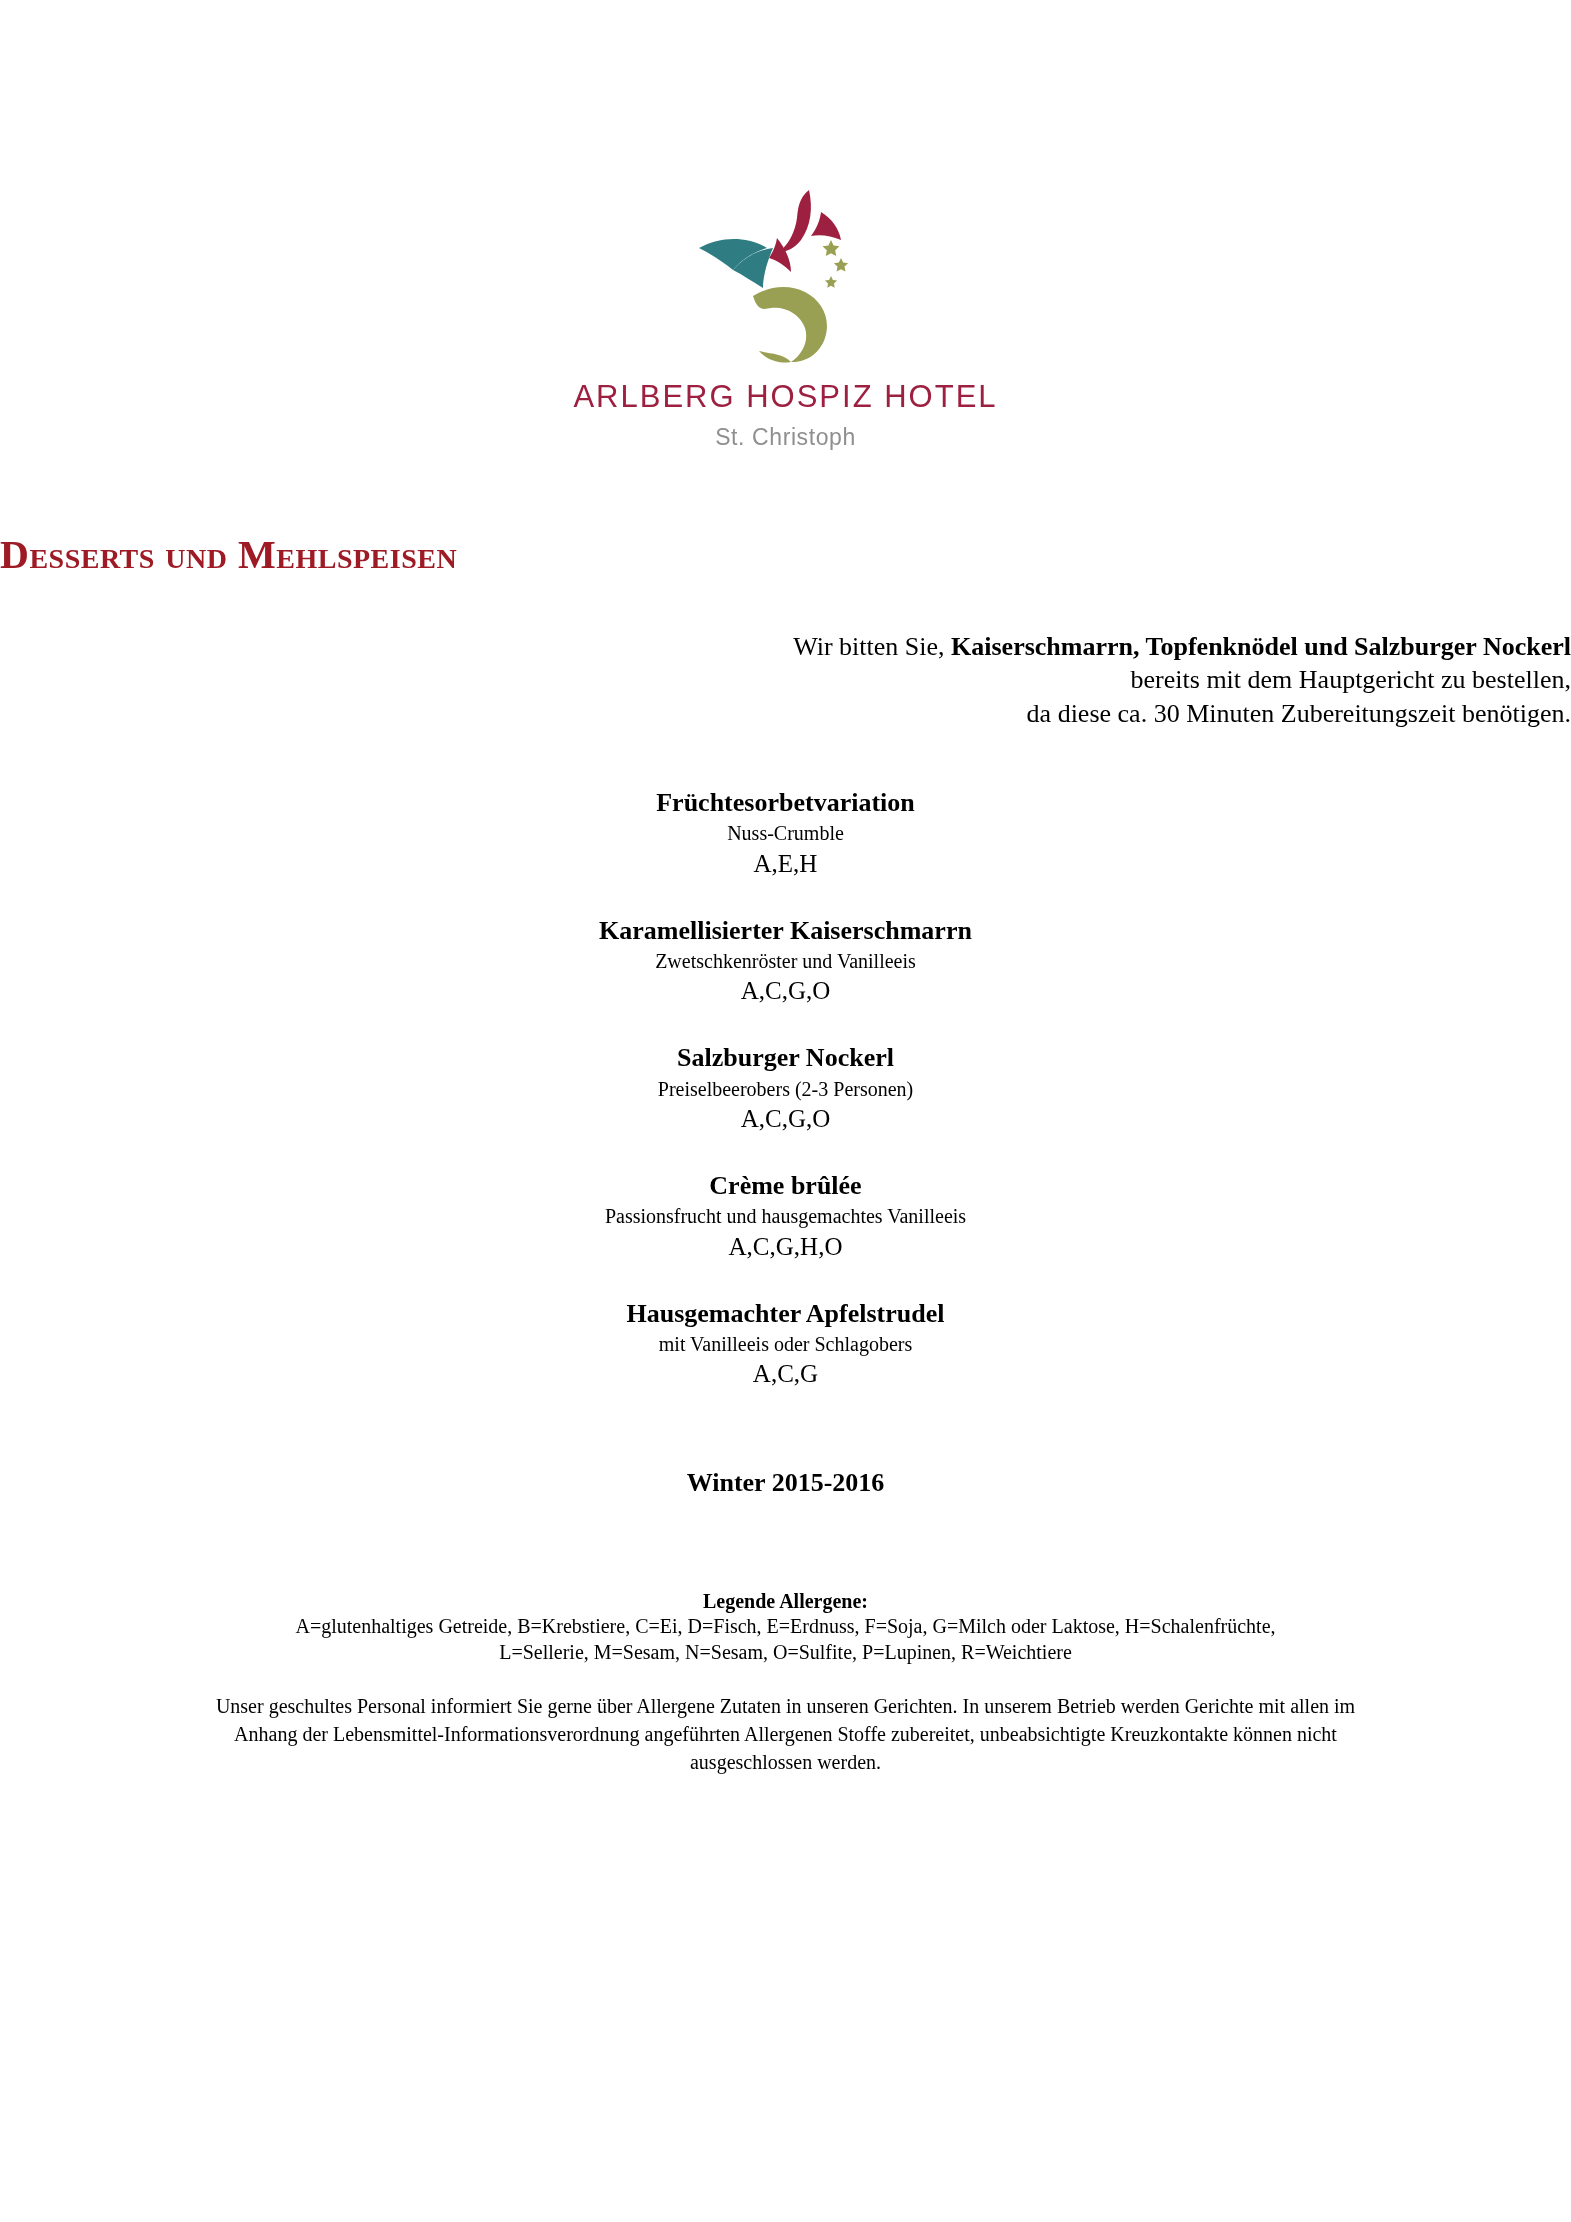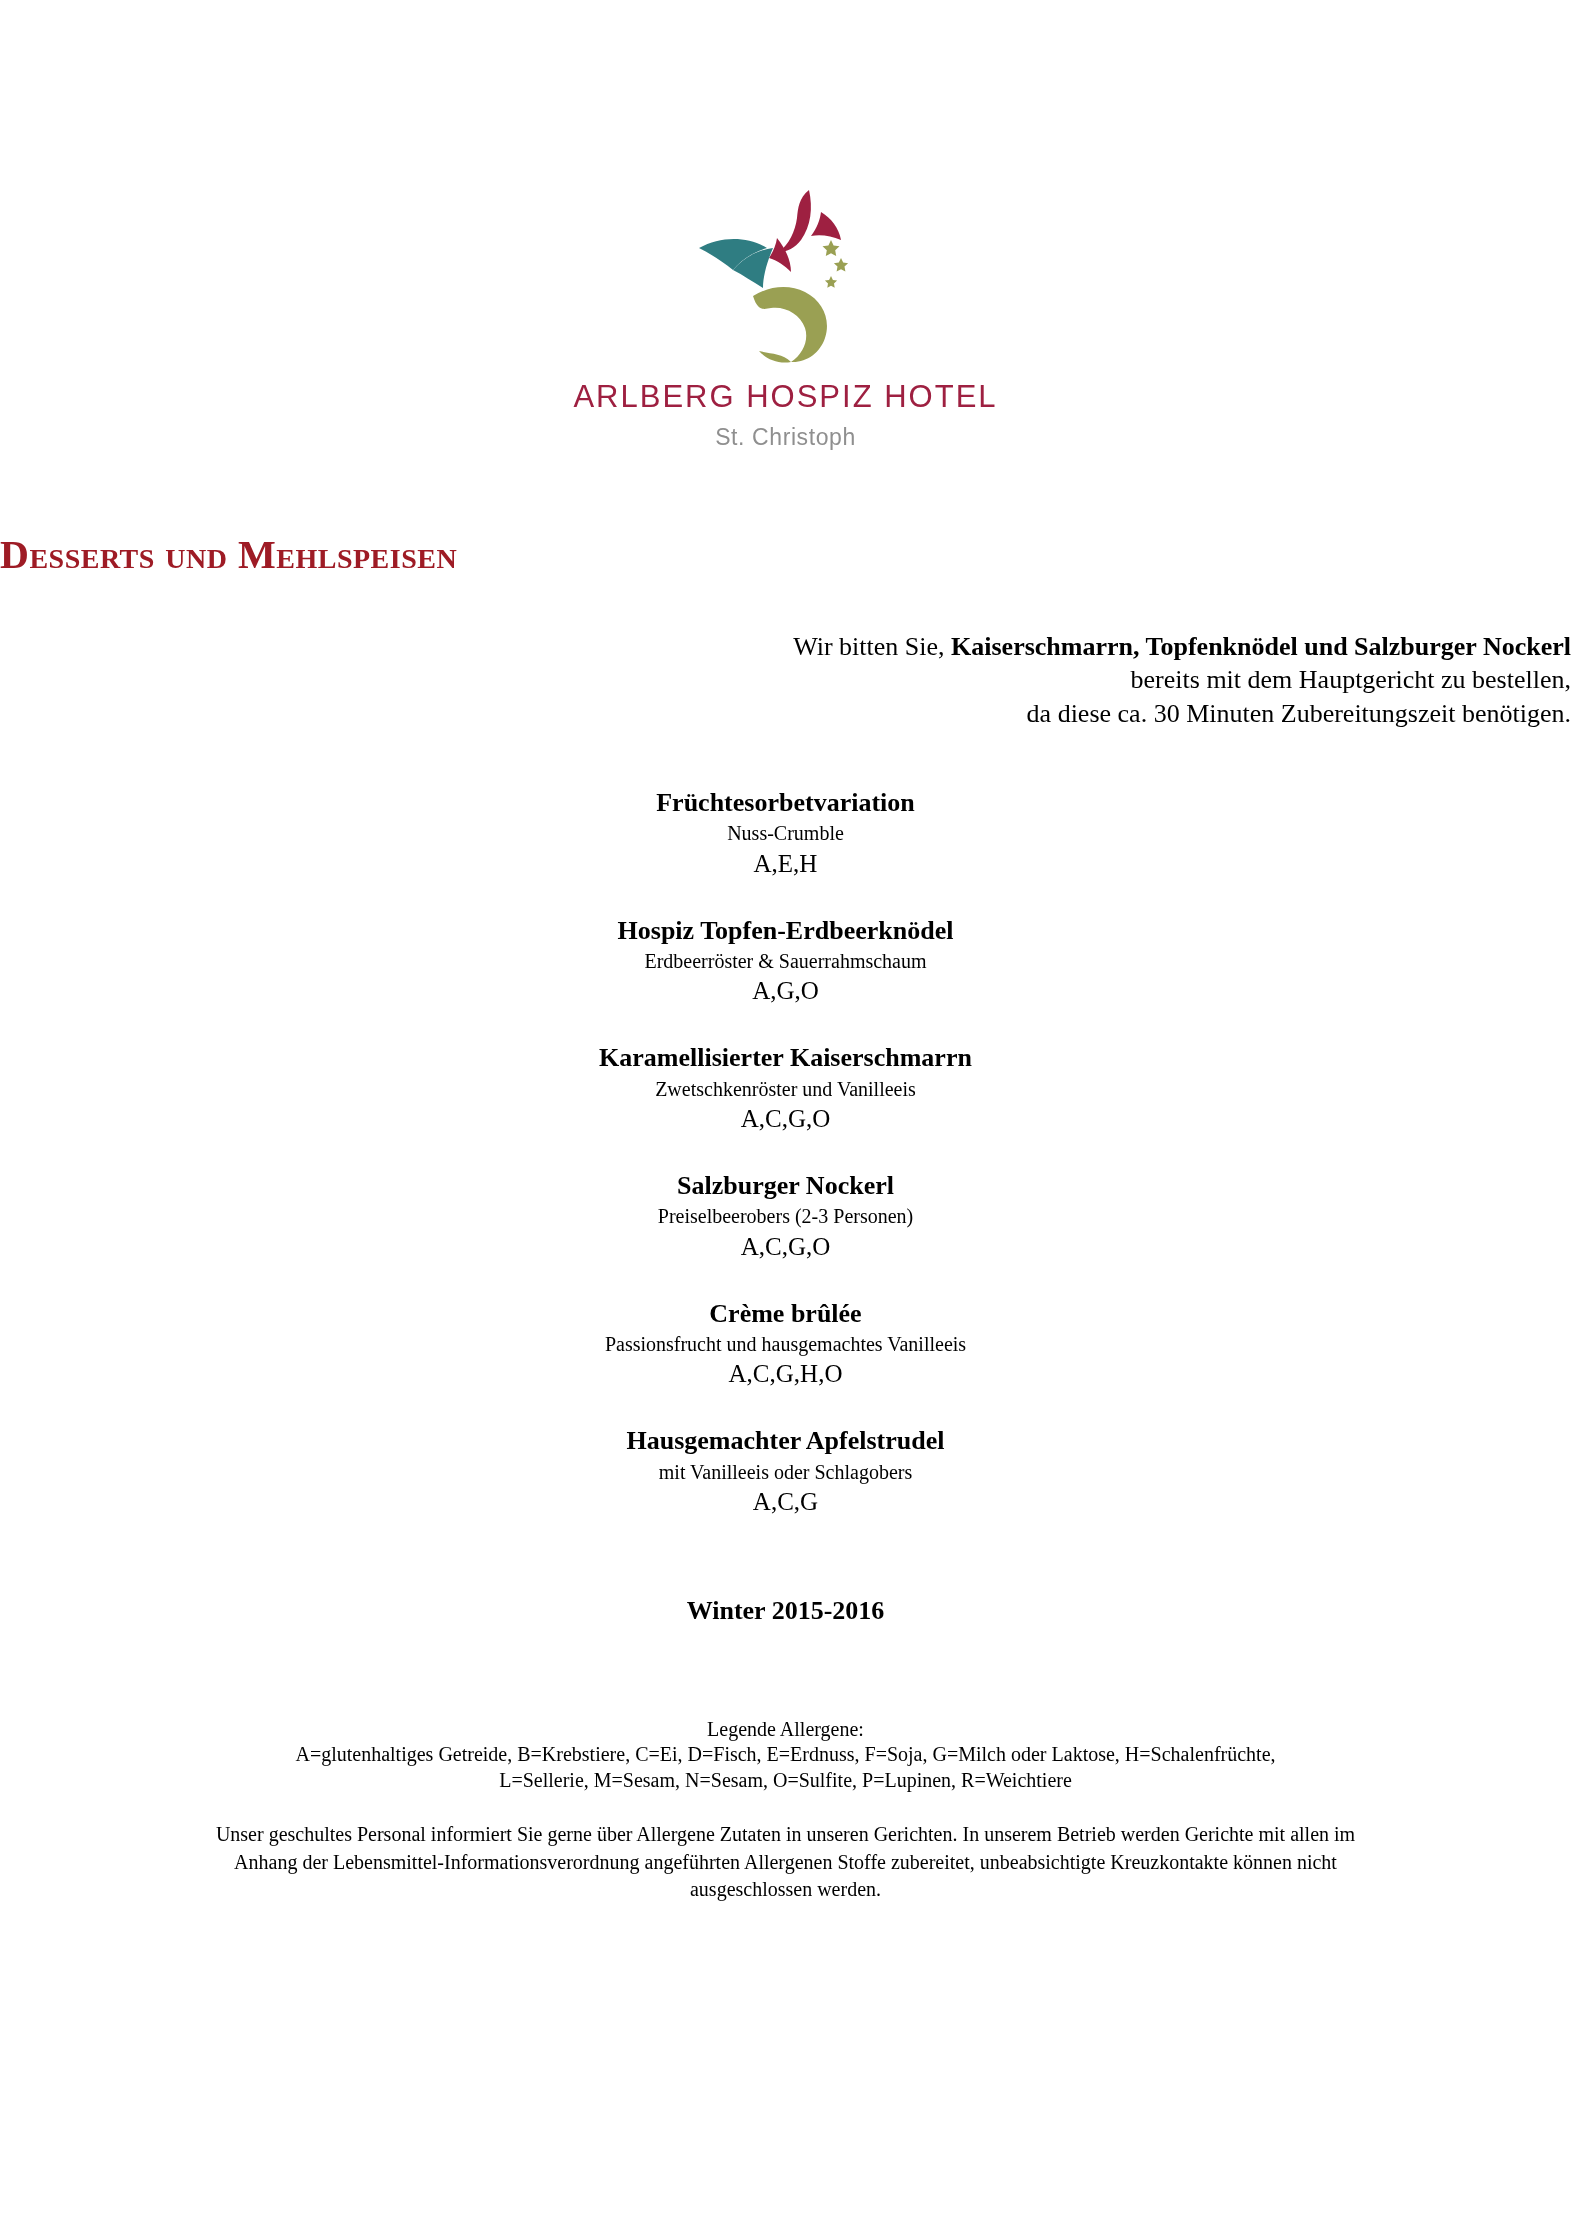--- a/index.html
+++ b/index.html
@@ -104,21 +104,21 @@
     font-weight: bold;
   }
 
   
   .footer {
     margin-top: 92px;
     text-align: center;
   }
   .legend-title {
     font-size: 20px;
-    font-weight: normal;
+    font-weight: bold;
   }
   .legend-line {
     font-size: 20px;
     line-height: 1.3;
   }
   .disclaimer {
     margin-top: 28px;
     font-size: 20px;
     line-height: 1.38;
     padding: 0 200px;
@@ -165,25 +165,20 @@
   </div>
 
   <div class="dishes">
 
     <div class="dish">
       <div class="dish-name">Früchtesorbetvariation</div>
       <div class="dish-desc">Nuss-Crumble</div>
       <div class="dish-allergens">A,E,H</div>
     </div>
 
-    <div class="dish">
-      <div class="dish-name">Hospiz Topfen-Erdbeerknödel</div>
-      <div class="dish-desc">Erdbeerröster &amp; Sauerrahmschaum</div>
-      <div class="dish-allergens">A,G,O</div>
-    </div>
 
     <div class="dish">
       <div class="dish-name">Karamellisierter Kaiserschmarrn</div>
       <div class="dish-desc">Zwetschkenröster und Vanilleeis</div>
       <div class="dish-allergens">A,C,G,O</div>
     </div>
 
     <div class="dish">
       <div class="dish-name">Salzburger Nockerl</div>
       <div class="dish-desc">Preiselbeerobers (2-3 Personen)</div>

